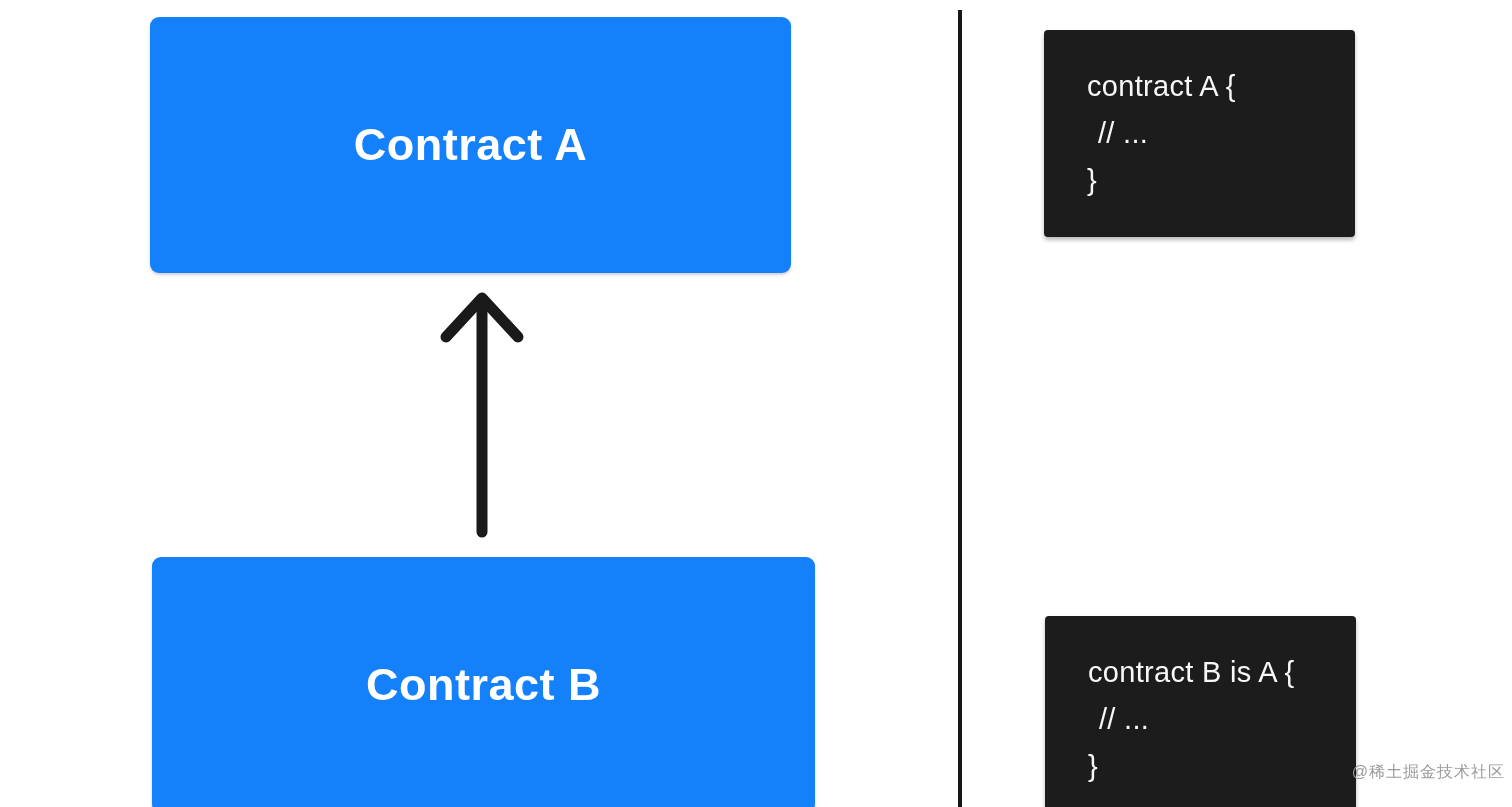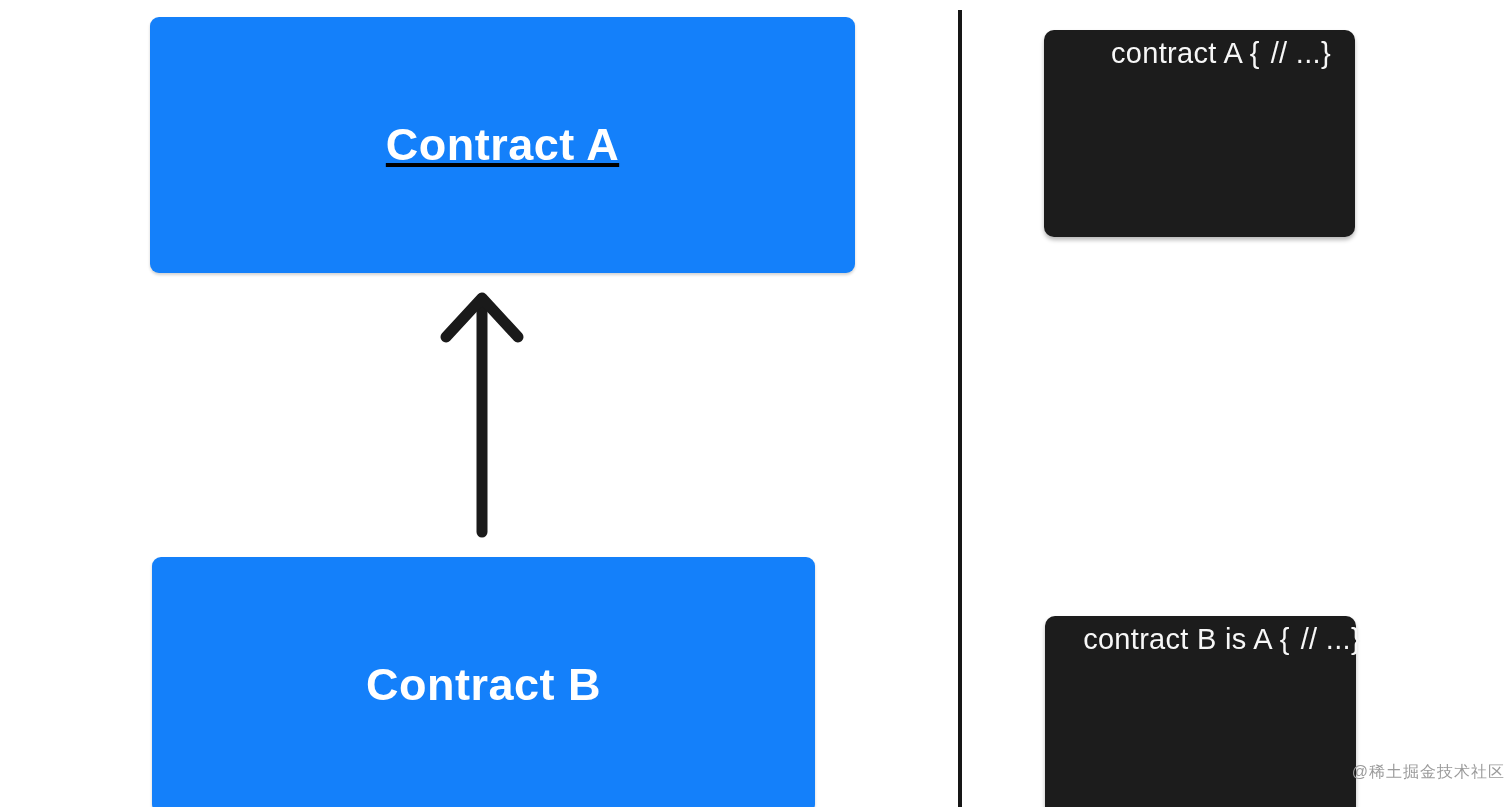--- a/index.html
+++ b/index.html
@@ -19,21 +19,21 @@
     position: absolute;
     background: #1480fa;
     border-radius: 9px;
     display: flex;
     align-items: center;
     justify-content: center;
     box-shadow: 0 2px 3px rgba(0,0,0,0.18);
   }
   .contract-box.box-a {
     left: 150px; top: 17px;
-    width: 705px; height: 256px; text-decoration: underline;
+    width: 641px; height: 256px;
   }
   .contract-box.box-b {
     left: 152px; top: 557px;
     width: 663px; height: 256px;
   }
   .contract-label {
     color: #ffffff;
     font-size: 45px;
     font-weight: 700;
     letter-spacing: 0.5px;
@@ -46,24 +46,24 @@
   .divider {
     position: absolute;
     left: 958px; top: 10px;
     width: 4px; height: 797px;
     background: #161616;
   }
   .code-box {
     position: absolute;
     width: 311px; height: 207px;
     background: #1c1c1c;
-    border-radius: 10px;
+    border-radius: 4px;
     color: #f7f7f7;
     display: flex;
-    flex-direction: row;
+    flex-direction: column;
     justify-content: center;
     padding-left: 43px;
     font-size: 29px;
     font-weight: 500;
     box-shadow: 0 3px 4px rgba(0,0,0,0.28);
   }
   .code-box.code-a { left: 1044px; top: 30px; }
   .code-box.code-b { left: 1045px; top: 616px; }
   .code-line {
     line-height: 47px;

